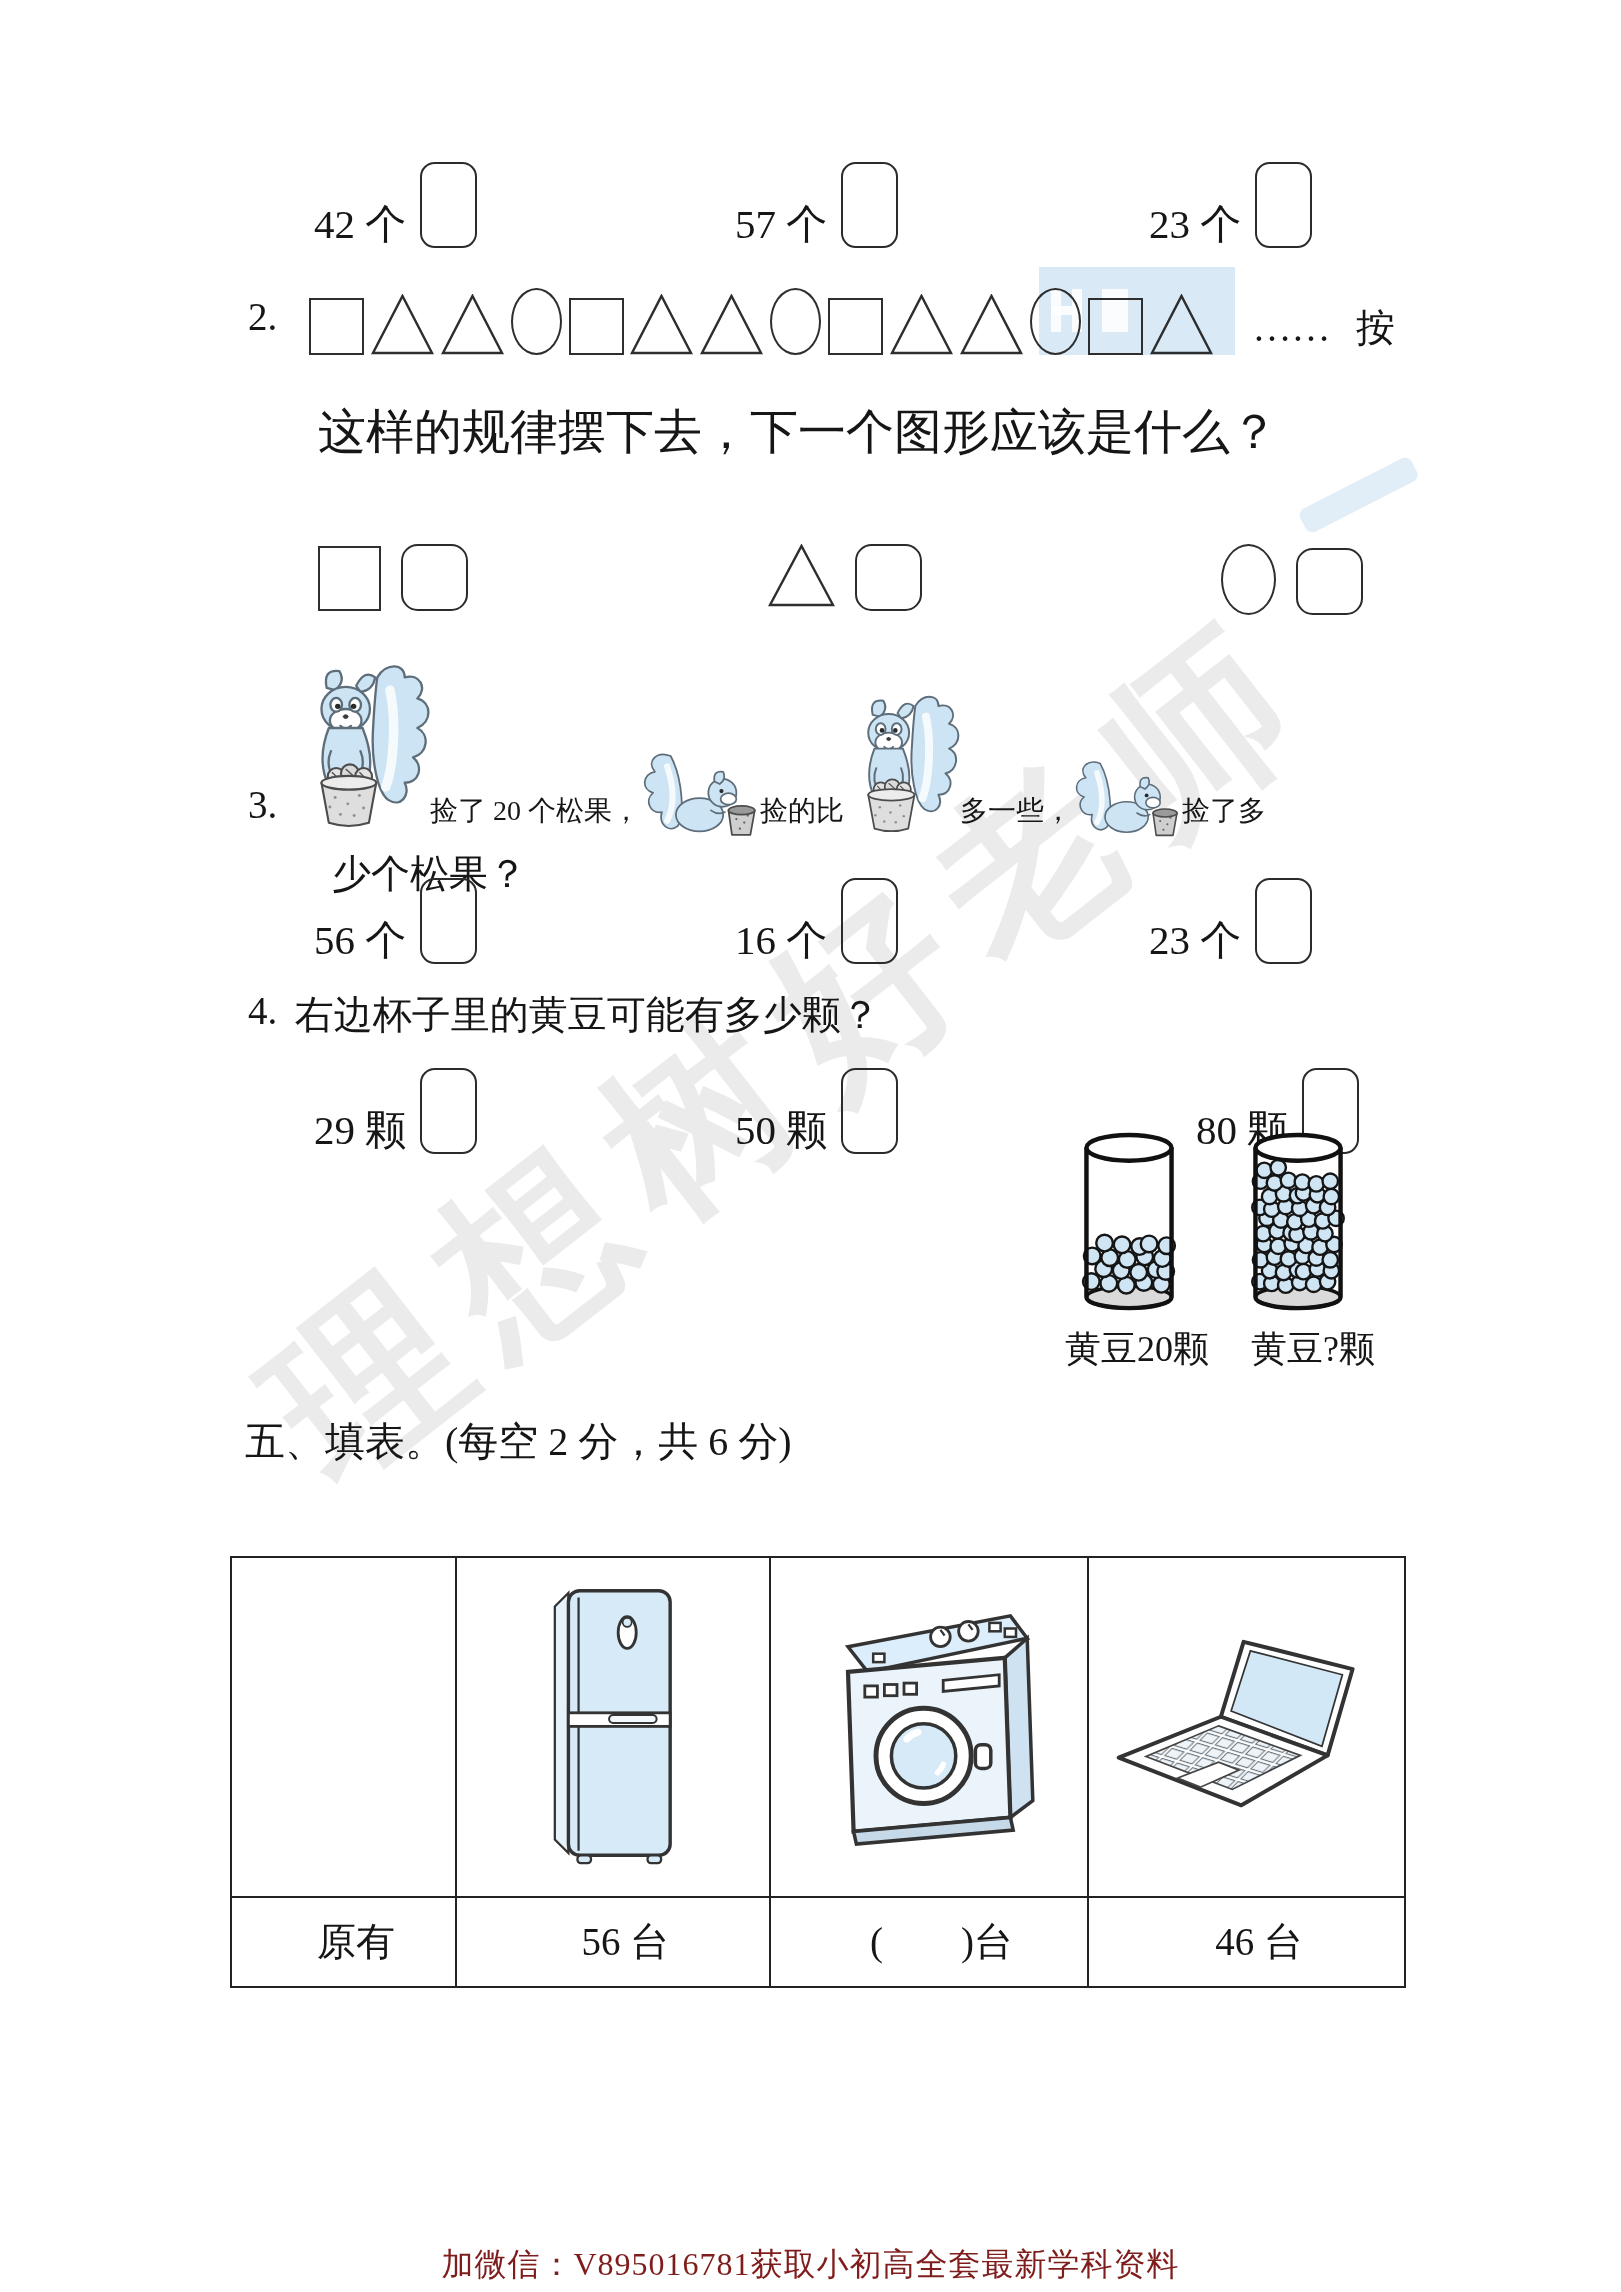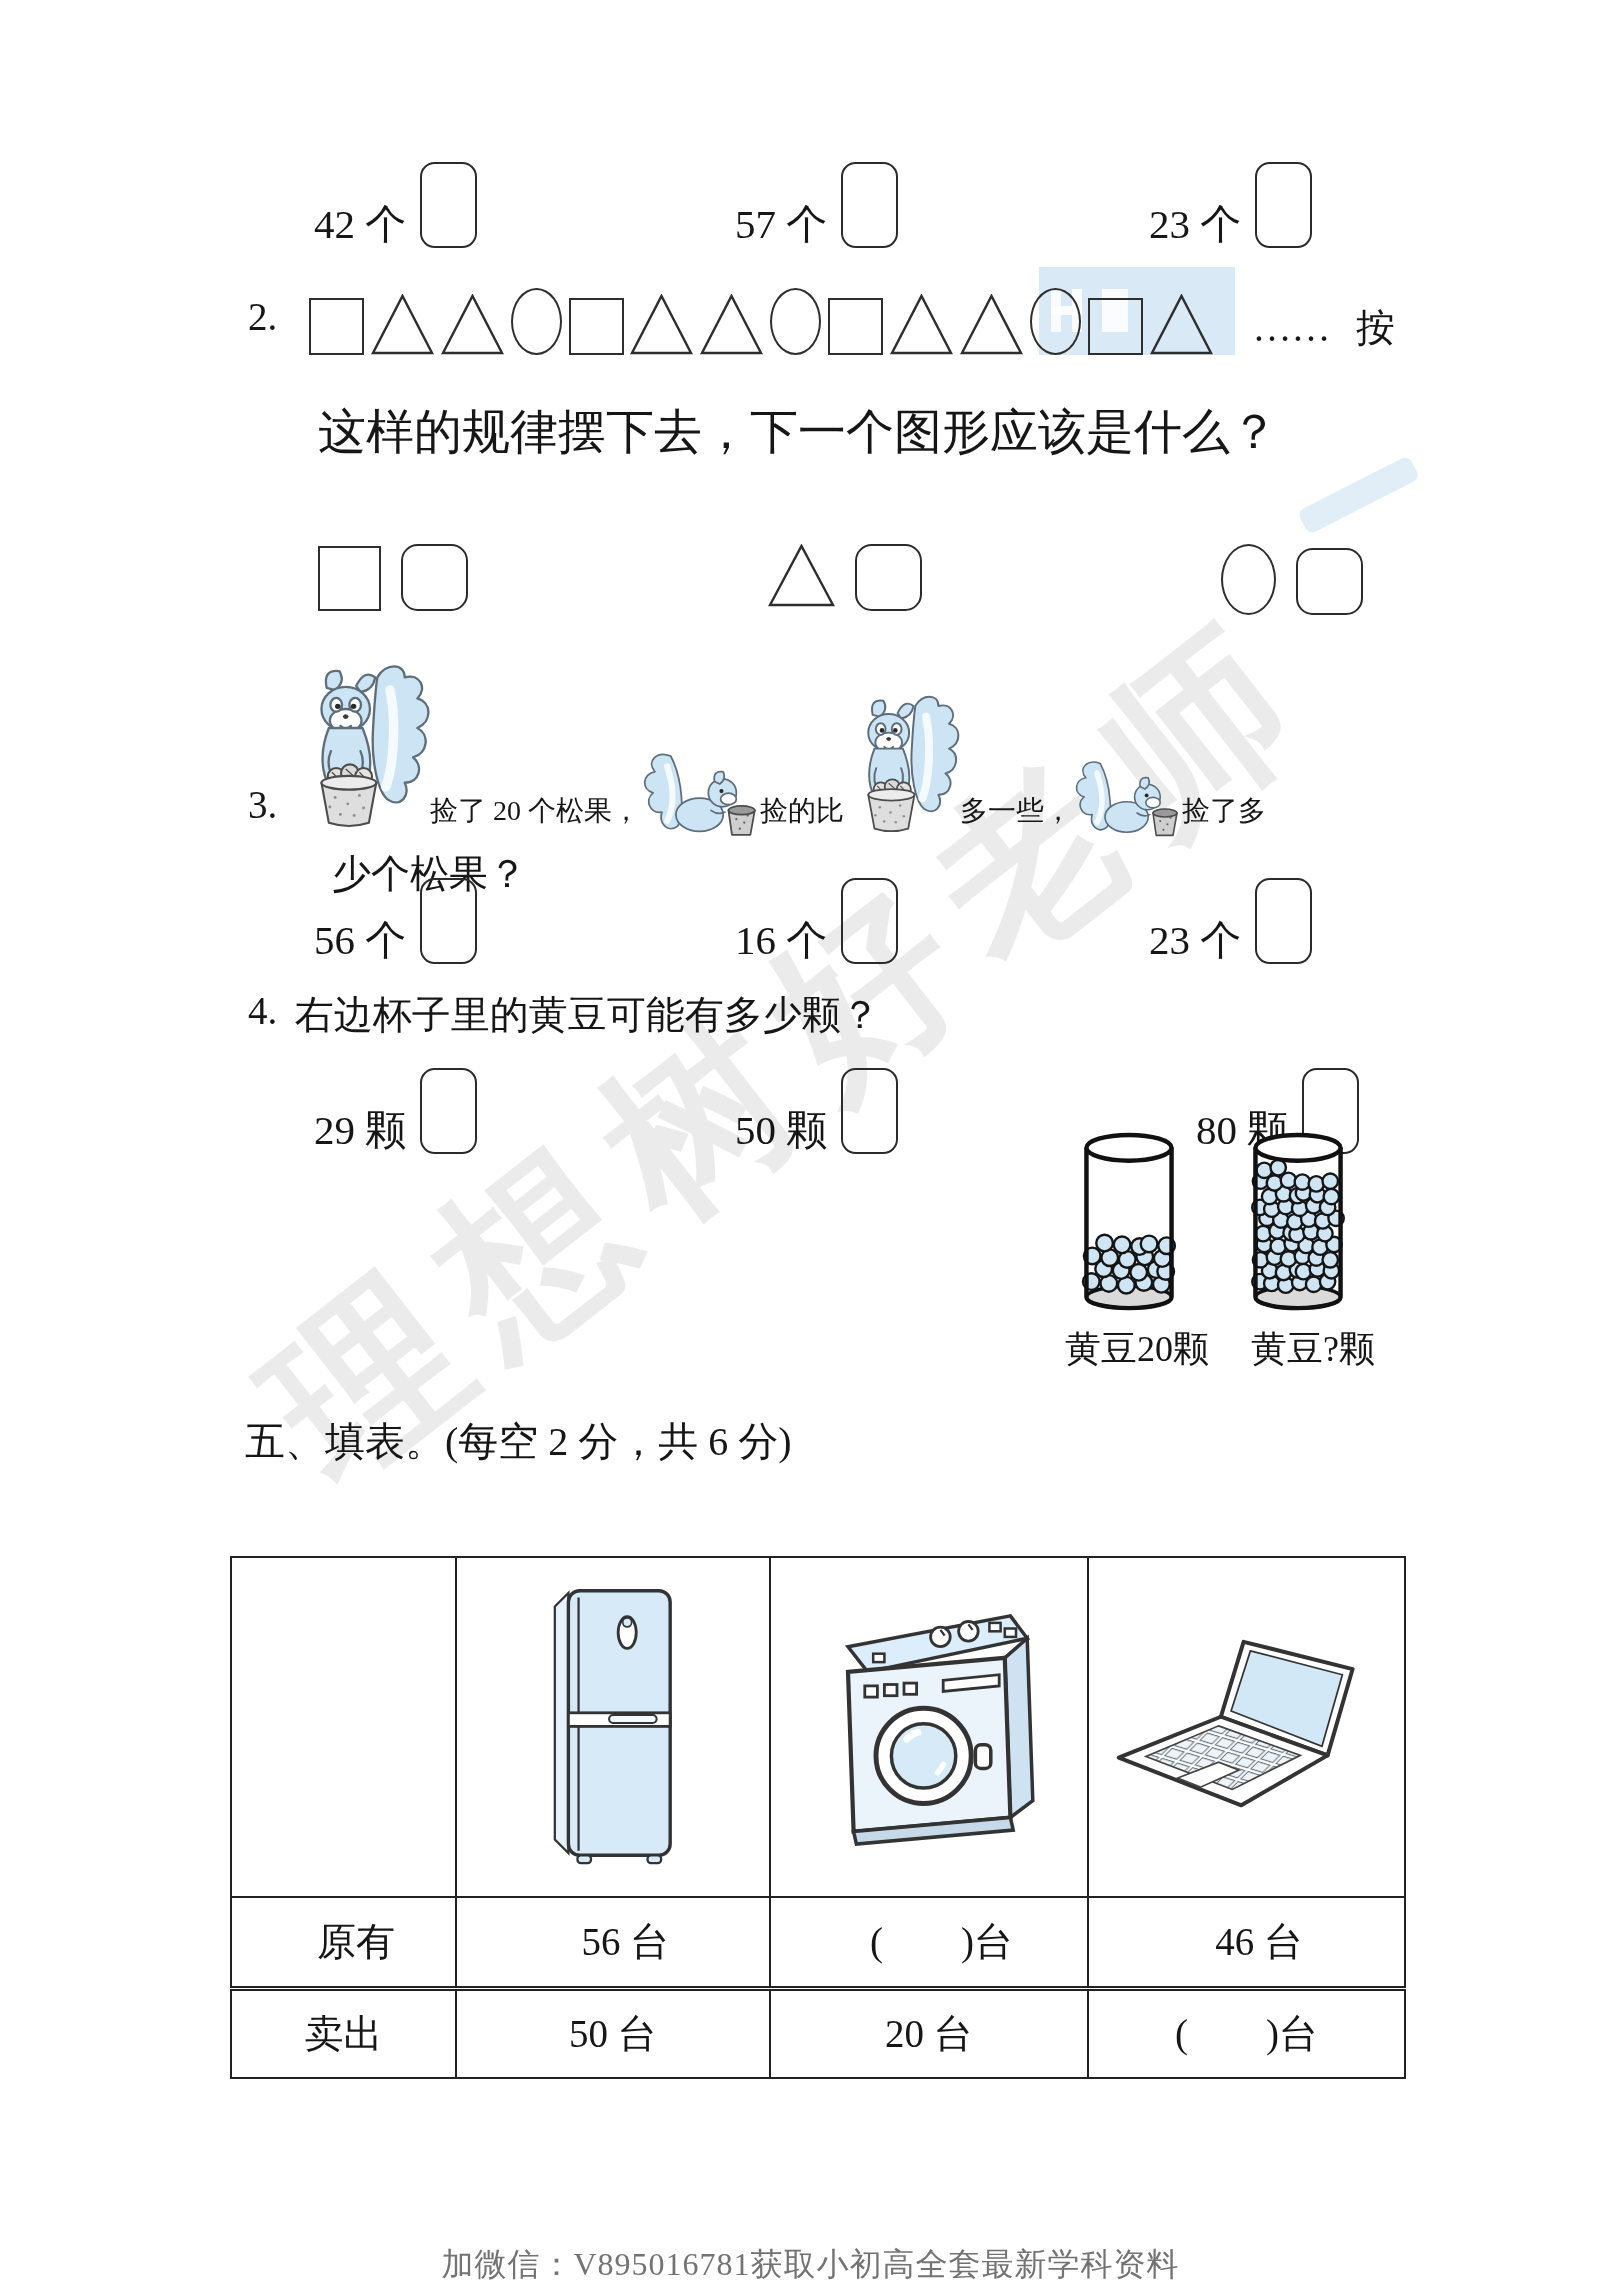--- a/index.html
+++ b/index.html
@@ -410,23 +410,17 @@
         <polygon points="64,126 100,112 118,119 84,134" fill="#ffffff" stroke="#444" stroke-width="1.5"></polygon>
       </svg>
     </td>
   </tr>
   <tr class="rA">
     <td>原有</td>
     <td>56 台</td>
     <td>(　　)台</td>
     <td>46 台</td>
   </tr>
-  <tr class="rB">
-    <td>卖出</td>
-    <td>50 台</td>
-    <td>20 台</td>
-    <td>(　　)台</td>
-  </tr>
 </tbody>
   </table>
 
-<div class="abs footer" style="color: #737373;">加微信：V895016781获取小初高全套最新学科资料</div>
+<div class="abs footer" style="color: #7f1d1d;">加微信：V895016781获取小初高全套最新学科资料</div>
 
 
 </body></html>

